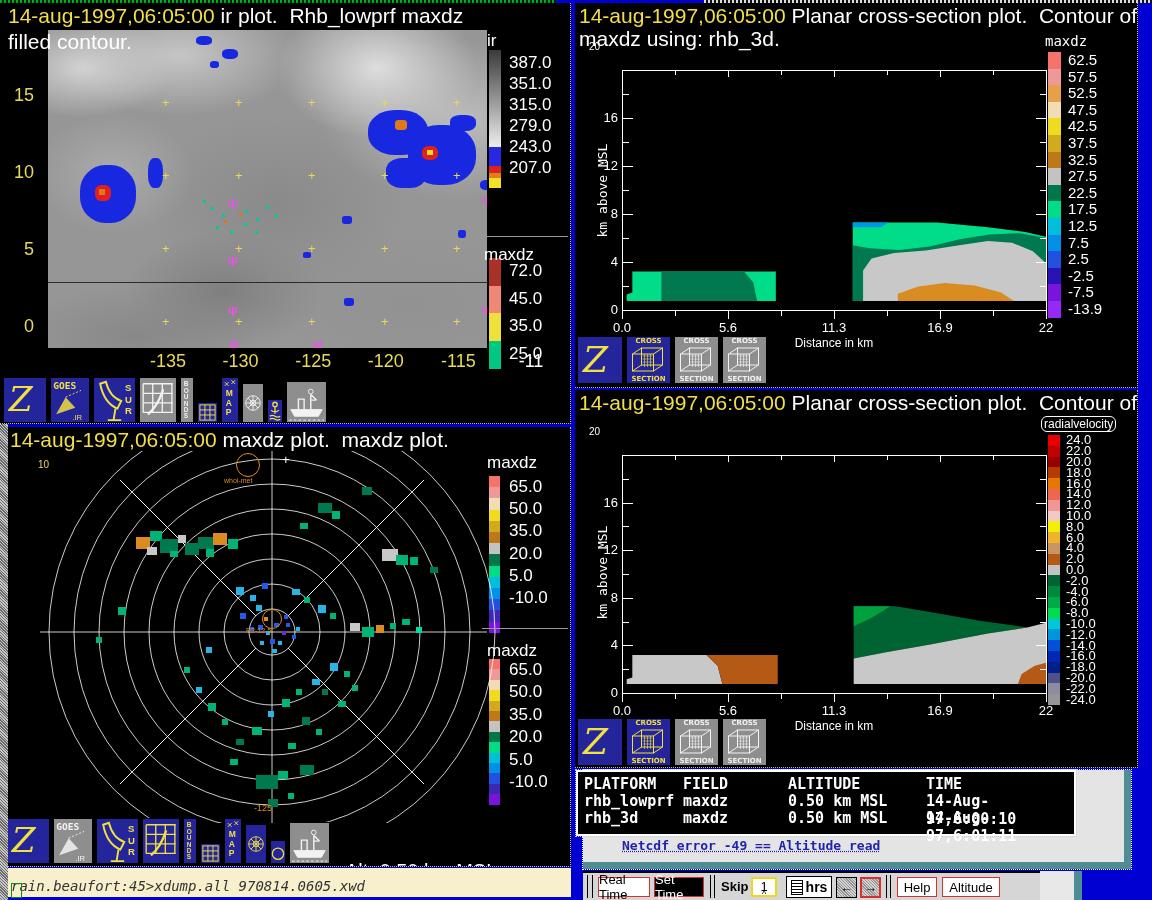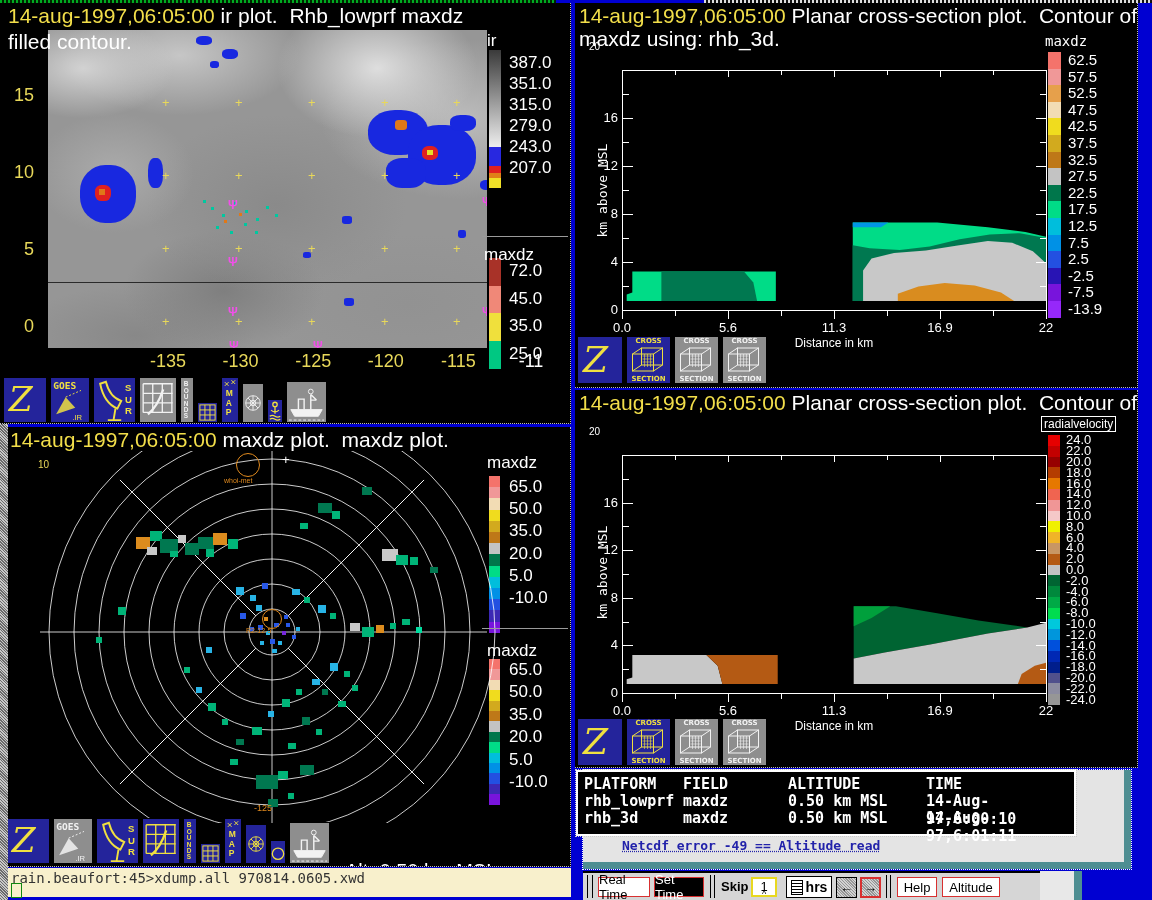--- a/index.html
+++ b/index.html
@@ -731,21 +731,21 @@
       <div class="axis-el" style="left:48px;top:112.6px;width:10px;height:1px"></div>
       <div class="axis-el" style="left:461px;top:112.6px;width:10px;height:1px"></div>
       <div class="axis-lab" style="left:21px;top:104.6px;width:22px;text-align:right">16</div>
       <div class="axis-el" style="left:48px;top:88.79999999999998px;width:6px;height:1px"></div>
       <div class="axis-el" style="left:465px;top:88.79999999999998px;width:6px;height:1px"></div>
       <div class="axis-el" style="left:48px;top:65px;width:10px;height:1px"></div>
       <div class="axis-el" style="left:461px;top:65px;width:10px;height:1px"></div>
       <div class="axis-lab" style="left:204px;top:329px;width:110px;text-align:center;font-size:12px">Distance in km</div>
     </div>
   <div class="ylab-rot" style="left:-28px;top:175px;width:110px;text-align:center;">km above MSL</div>
-  <div class="radvel-box" style="left:466px;top:26px;">radialvelocity</div>
+  <div class="radvel-box" style="left:466px;top:26px;border-radius:6px;">radialvelocity</div>
   <div id="xbbar" style="position: absolute;">
       <div style="position:absolute;left:473px;top:45px;width:12px;height:11.3px;background:#E60000"></div>
       <div style="position:absolute;left:473px;top:55.8px;width:12px;height:11.3px;background:#C30000"></div>
       <div style="position:absolute;left:473px;top:66.6px;width:12px;height:11.3px;background:#960000"></div>
       <div style="position:absolute;left:473px;top:77.4px;width:12px;height:11.3px;background:#B43C00"></div>
       <div style="position:absolute;left:473px;top:88.2px;width:12px;height:11.3px;background:#E67800"></div>
       <div style="position:absolute;left:473px;top:99px;width:12px;height:11.3px;background:#F06450"></div>
       <div style="position:absolute;left:473px;top:109.80000000000001px;width:12px;height:11.3px;background:#F09696"></div>
       <div style="position:absolute;left:473px;top:120.60000000000001px;width:12px;height:11.3px;background:#F5C8C8"></div>
       <div style="position:absolute;left:473px;top:131.4px;width:12px;height:11.3px;background:#F0F000"></div>
@@ -848,21 +848,21 @@
     <div class="status-cell" style="left:105px;top:20px">maxdz</div>
     <div class="status-cell" style="left:210px;top:20px">0.50 km MSL</div>
     <div class="status-cell" style="left:348px;top:20px">14-Aug-97,6:00:10</div>
     <div class="status-cell" style="left:6px;top:37px">rhb_3d</div>
     <div class="status-cell" style="left:105px;top:37px">maxdz</div>
     <div class="status-cell" style="left:210px;top:37px">0.50 km MSL</div>
     <div class="status-cell" style="left:348px;top:37px">14-Aug-97,6:01:11</div>
   </div>
 
 <div class="terminal" style="left:8px;top:868px;width:563px;height:29px;">
-  <div style="position:absolute;left:3px;top:2px;">rain.beaufort:45&gt;xdump.all 970814.0605.xwd</div>
+  <div style="position:absolute;left:3px;top:10px;font-style:italic;">rain.beaufort:45&gt;xdump.all 970814.0605.xwd</div>
   <div class="cursorbox" style="left:3px;top:15px;"></div>
 </div>
 
 <div class="ctrl" style="left:583px;top:871px;width:457px;height:29px;">
   <div class="vsep" style="left:4px;"></div>
   <div class="vsep" style="left:9px;"></div>
   <div class="cbtn" style="left:15px;top:4px;width:52px;height:20px;">Real Time</div>
   <div class="cbtn dark" style="left:71px;top:4px;width:50px;height:20px;">Set Time</div>
   <div class="vsep" style="left:127px;"></div>
   <div class="vsep" style="left:131px;"></div>

